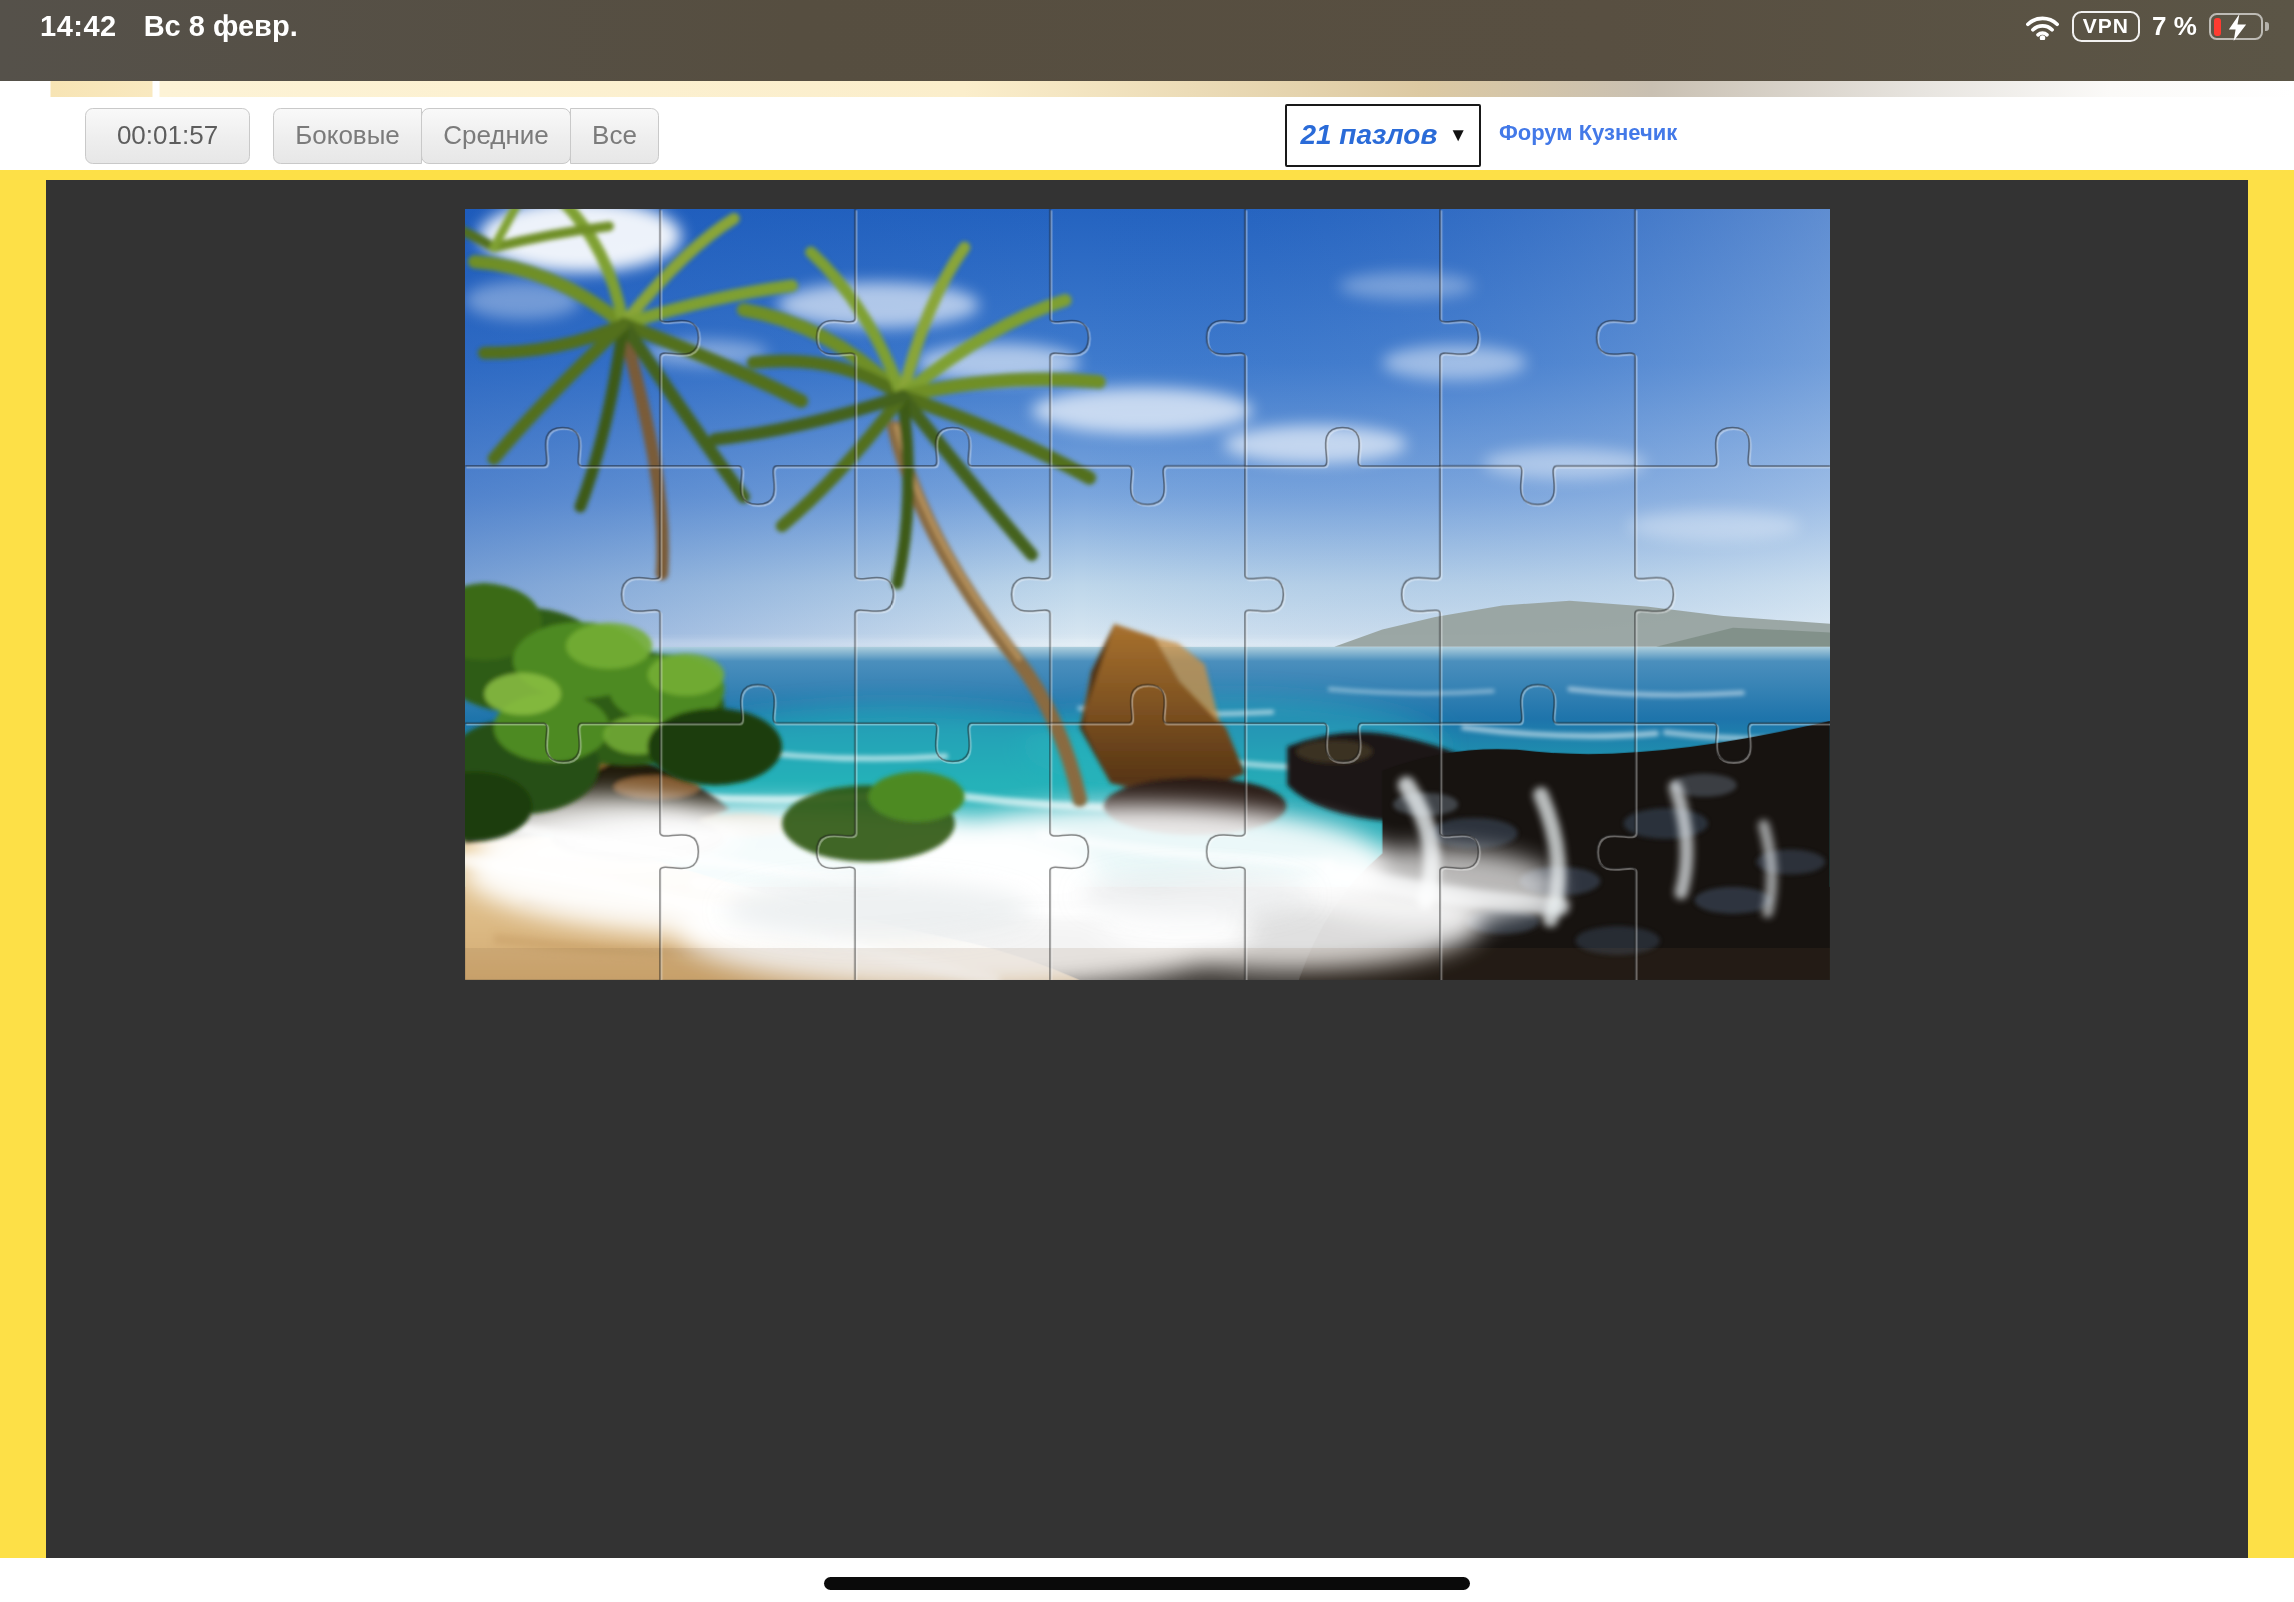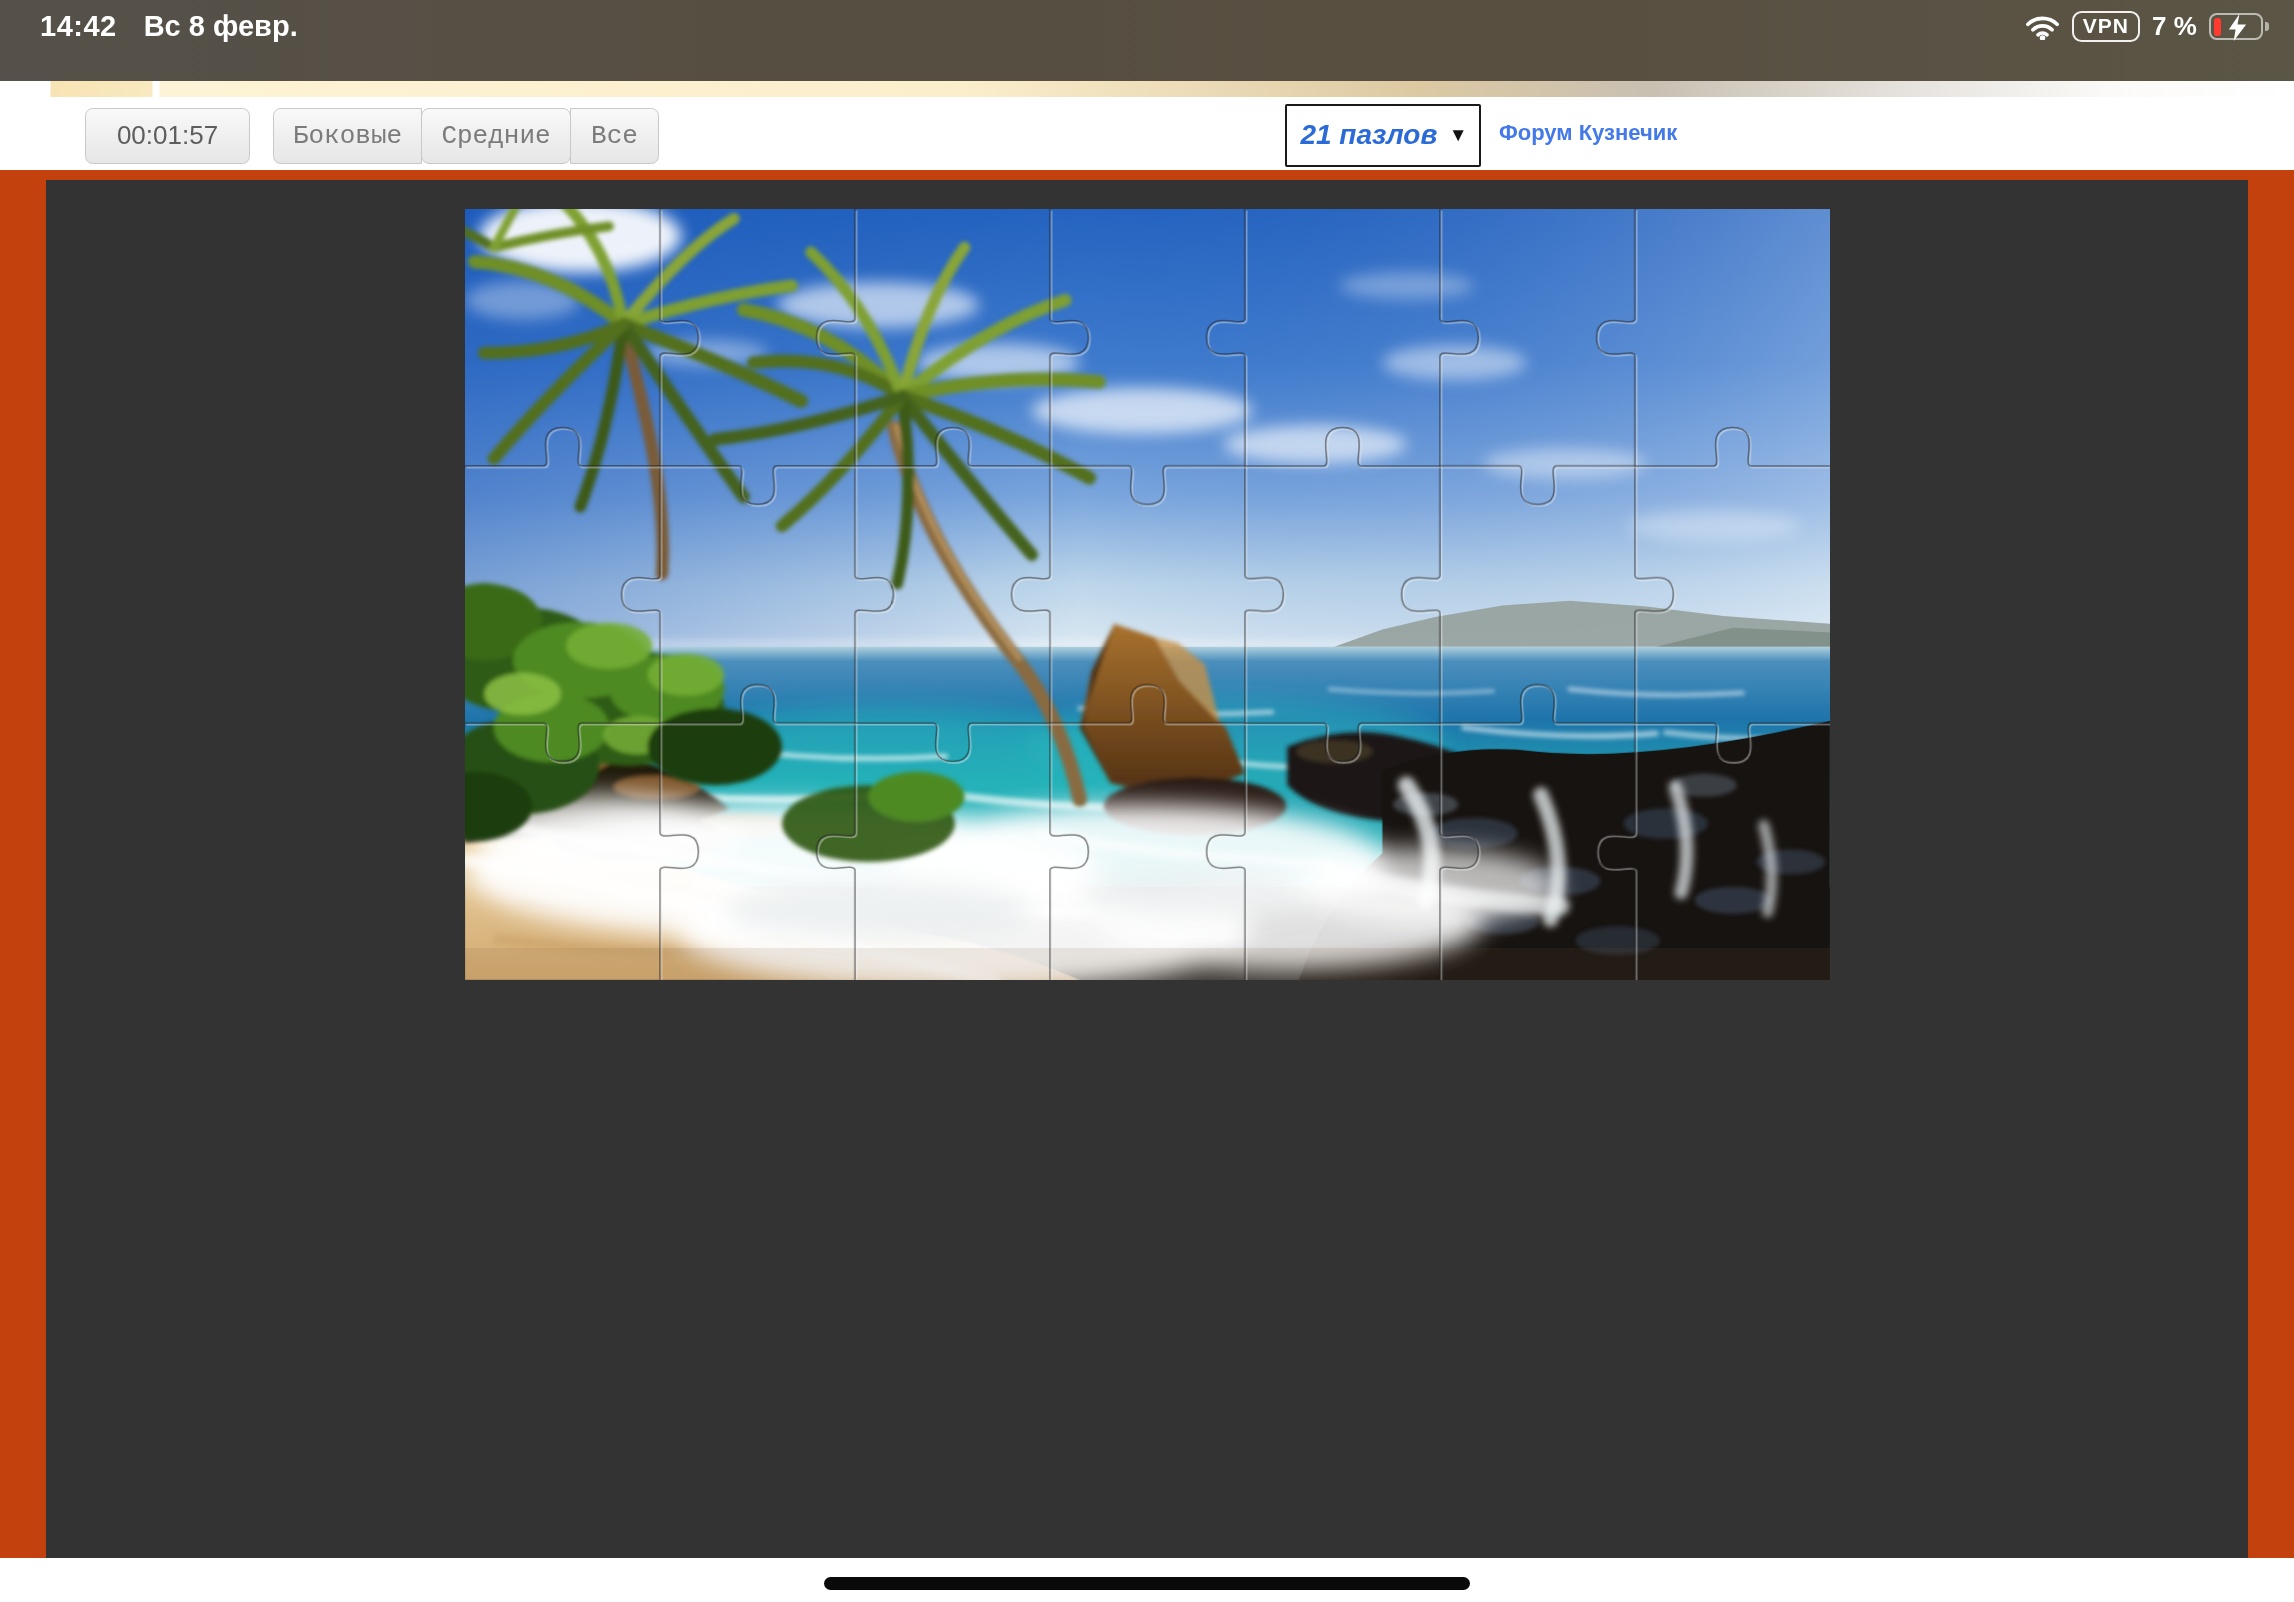--- a/index.html
+++ b/index.html
@@ -1,17 +1,17 @@
 <!DOCTYPE html>
 <html><head>
 <meta charset="utf-8">
 <style>
   * { margin:0; padding:0; box-sizing:border-box; }
   html,body { width:2294px; height:1602px; background:#fff; font-family:"Liberation Sans","DejaVu Sans",sans-serif; }
-  .screen { position:relative; width:2294px; height:1602px; overflow:hidden; background:#c2410c; }
+  .screen { position:relative; width:2294px; height:1602px; overflow:hidden; background:#fde047; }
 
   
   .status-bar { position:absolute; left:0; top:0; width:100%; height:81px;
     background:linear-gradient(90deg,#55514a 0%,#564e40 35%,#584f41 70%,#5b5546 100%); color:#fff; }
   .sb-left { position:absolute; left:40px; top:9.6px; display:flex; gap:27px; align-items:baseline; }
   .sb-time { font-size:29px; font-weight:700; letter-spacing:0.5px; }
   .sb-date { font-size:29px; font-weight:600; }
   .sb-domain { position:absolute; left:0; right:0; top:40px; text-align:center; font-size:26px; font-weight:600; color:#f3f0ea; }
   .sb-right { position:absolute; right:23px; top:7.7px; display:flex; align-items:center; gap:12.5px; height:38px; }
   .wifi-icon svg { display:block; }
@@ -27,21 +27,21 @@
   .page-strip { position:absolute; left:0; top:81px; width:100%; height:16.3px;
     background:linear-gradient(90deg,#ffffff 0px,#ffffff 50px,#f7e4b4 51px,#f9e9c0 152px,#ffffff 153px,#ffffff 159px,
       #fdf3d6 160px,#fbeecb 42%,#dcc9a2 62%,#c9c0b2 72%,#e8e5e0 84%,#fbfaf8 92%,#ffffff 100%); }
 
   
   .toolbar { position:absolute; left:0; top:97px; width:100%; height:73px; background:#ffffff; }
   .btn { position:absolute; top:10.6px; height:56px; display:flex; align-items:center; justify-content:center;
     background:linear-gradient(#f9f9f9,#eeeeee 55%,#e7e7e7); border:1px solid #c9c9c9; border-radius:7.7px;
     font-size:26px; color:#7b7b7b; cursor:default; }
   .timer { left:85px; width:165px; color:#5d5d5d; font-weight:400; }
-  .btn-group { position:absolute; top:10.6px; display:flex;font-family:Liberation Mono, monospace; }
+  .btn-group { position:absolute; top:10.6px; display:flex; }
   .btn-group .btn { position:static; top:auto; border-radius:8px; margin-left:-1px; }
   .btn-group .btn:first-child { border-radius:7.7px 0 0 7.7px; margin-left:0; }
   .btn-group .btn:last-child { border-radius:0 7.7px 7.7px 0; }
   .group-filters { left:273px; }
   .group-actions { left:686px; }
   .w-sides{width:149px} .w-mids{width:150px} .w-all{width:89px}
   .w-shuffle{width:208px} .w-preview{width:173px} .w-help{width:173px}
   .help-globe { width:33px; height:33px; border-radius:50%; margin-right:8.6px; flex:0 0 auto;
     background:radial-gradient(circle at 10.6px 8.6px,#b8ddf8,#4f97e0 45%,#1d5cb4 80%,#154a94);
     color:#fff; font-size:21px; font-weight:700; display:flex; align-items:center; justify-content:center;

